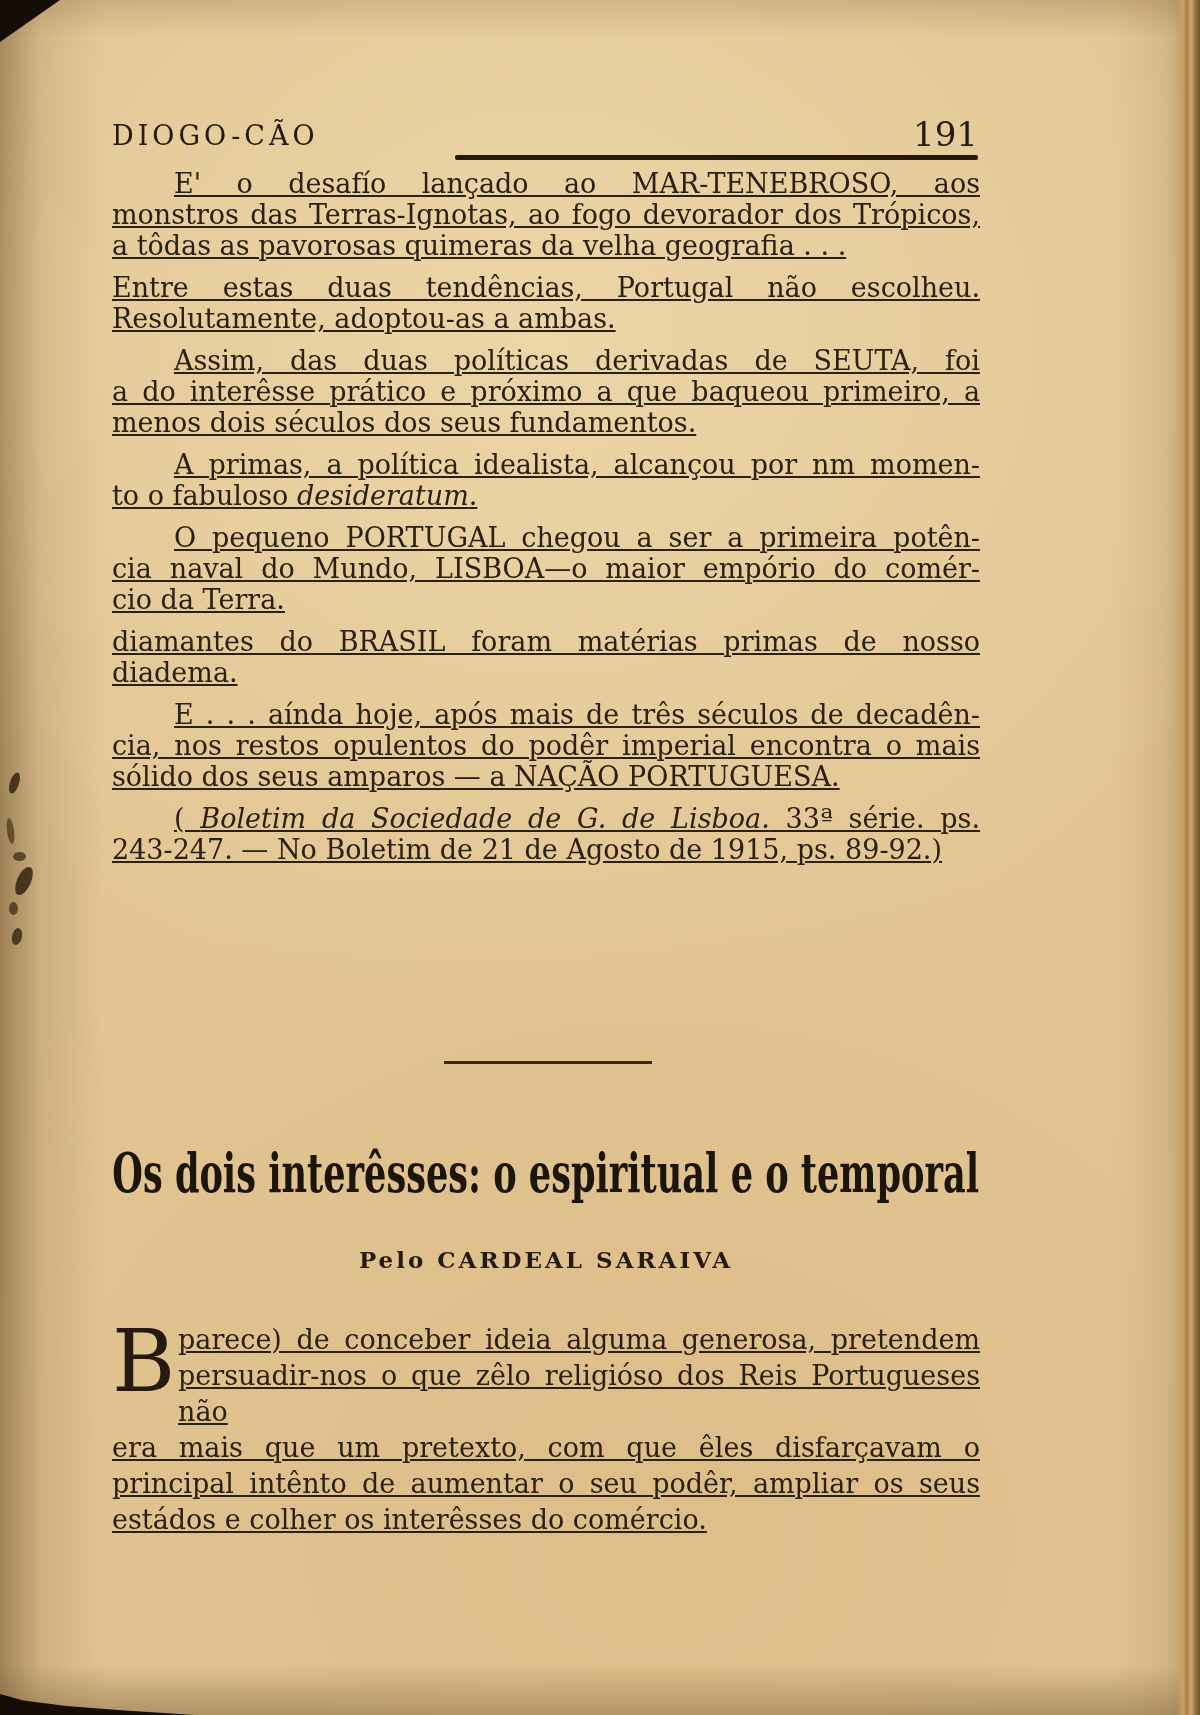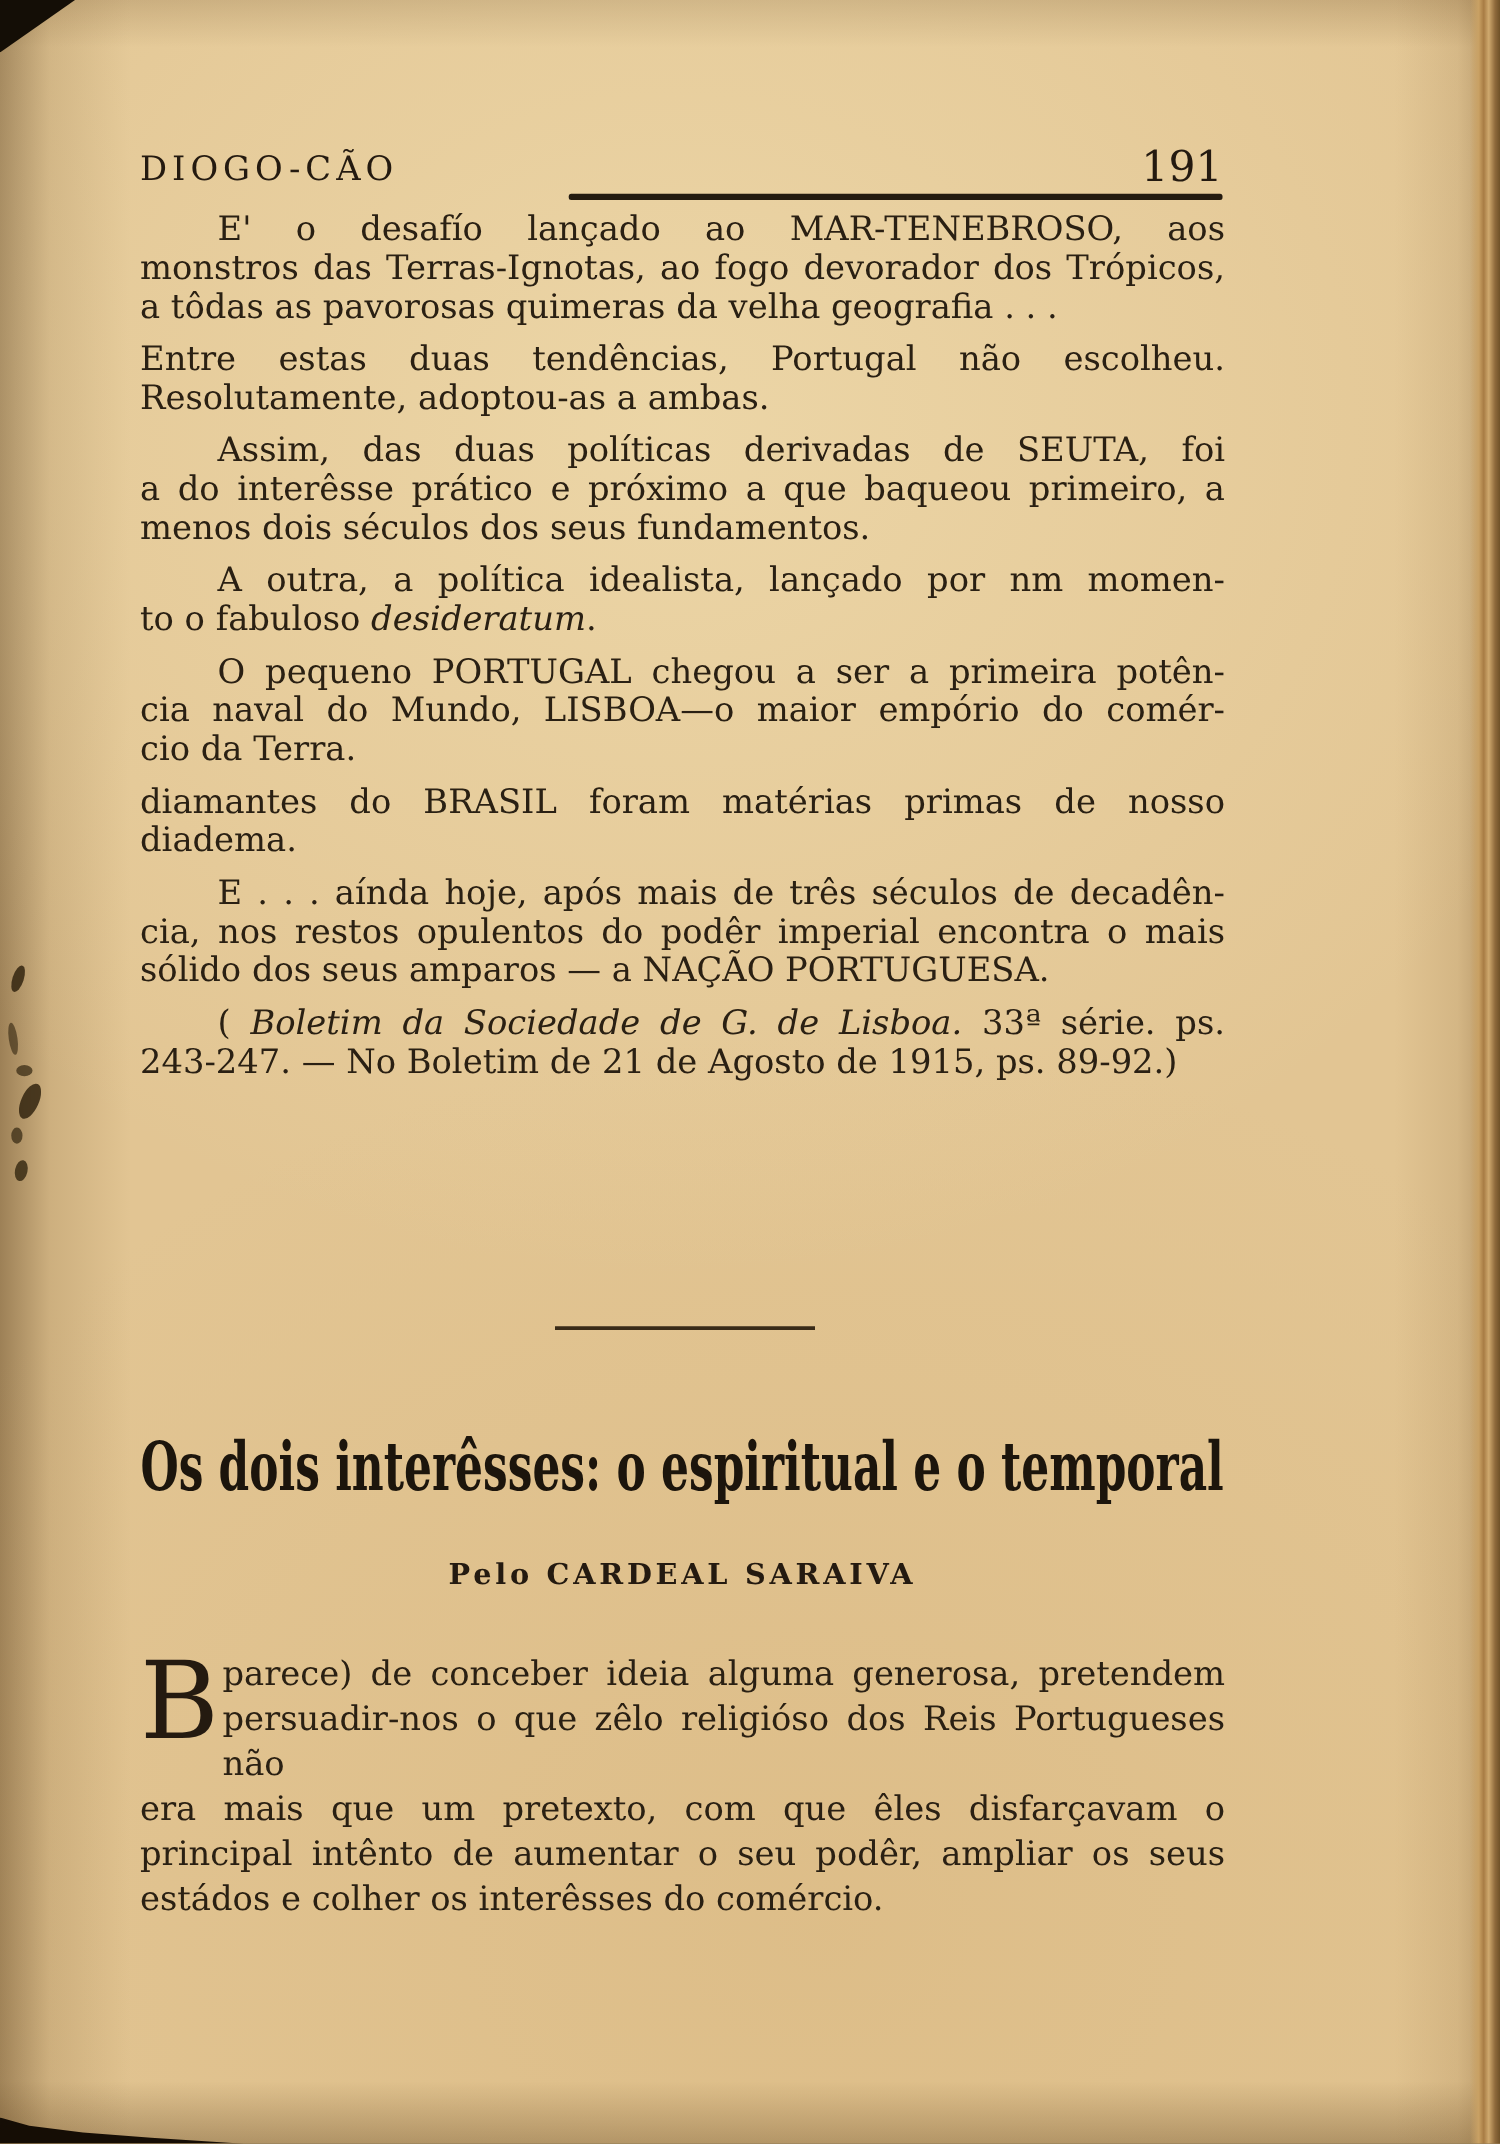--- a/index.html
+++ b/index.html
@@ -41,21 +41,21 @@
     font-size:27px;letter-spacing:4px;color:#241a10;
   }
   .pagenum{position:absolute;right:2px;top:-4px;font-size:34px;color:#241a10;}
   .head-rule{position:absolute;left:455px;top:155px;width:523px;height:5px;background:#241b10;border-radius:2px;}
 
   .excerpt{
     position:absolute;left:112px;top:168px;width:868px;
     font-size:27px;line-height:31px;
   }
   .excerpt p{margin:0 0 11px 0;}
-  .ln{text-align:left;}
+  .ln{text-align:left;text-decoration:underline;}
   .j{text-align:justify;text-align-last:justify;}
   .ind{padding-left:62px;}
   .blk{margin-left:62px;}
   .it{font-style:italic;}
 
   .divider{position:absolute;left:444px;top:1061px;width:208px;height:3px;background:#392b18;}
 
   .article-title-wrap{
     position:absolute;left:112px;top:1140px;width:868px;height:80px;
     display:flex;justify-content:center;align-items:flex-start;overflow:visible;
@@ -107,21 +107,21 @@
     <p class="blk">
       <span class="ln j" style="display:block">Entre estas duas tendências, Portugal não escolheu.</span>
       <span class="ln" style="display:block">Resolutamente, adoptou-as a ambas.</span>
     </p>
     <p>
       <span class="ln j ind" style="display:block">Assim, das duas políticas derivadas de SEUTA, foi</span>
       <span class="ln j" style="display:block">a do interêsse prático e próximo a que baqueou primeiro, a</span>
       <span class="ln" style="display:block">menos dois séculos dos seus fundamentos.</span>
     </p>
     <p>
-      <span class="ln j ind" style="display:block">A outra, a política idealista, lançado por nm momen-</span>
+      <span class="ln j ind" style="display:block">A primas, a política idealista, alcançou por nm momen-</span>
       <span class="ln" style="display:block"><span>to o fabuloso </span><span class="it">desideratum</span><span>.</span></span>
     </p>
     <p>
       <span class="ln j ind" style="display:block">O pequeno PORTUGAL chegou a ser a primeira potên-</span>
       <span class="ln j" style="display:block">cia naval do Mundo, LISBOA—o maior empório do comér-</span>
       <span class="ln" style="display:block">cio da Terra.</span>
     </p>
     <p>
       <span class="ln j" style="display:block">diamantes do BRASIL foram matérias primas de nosso</span>
       <span class="ln" style="display:block">diadema.</span>

